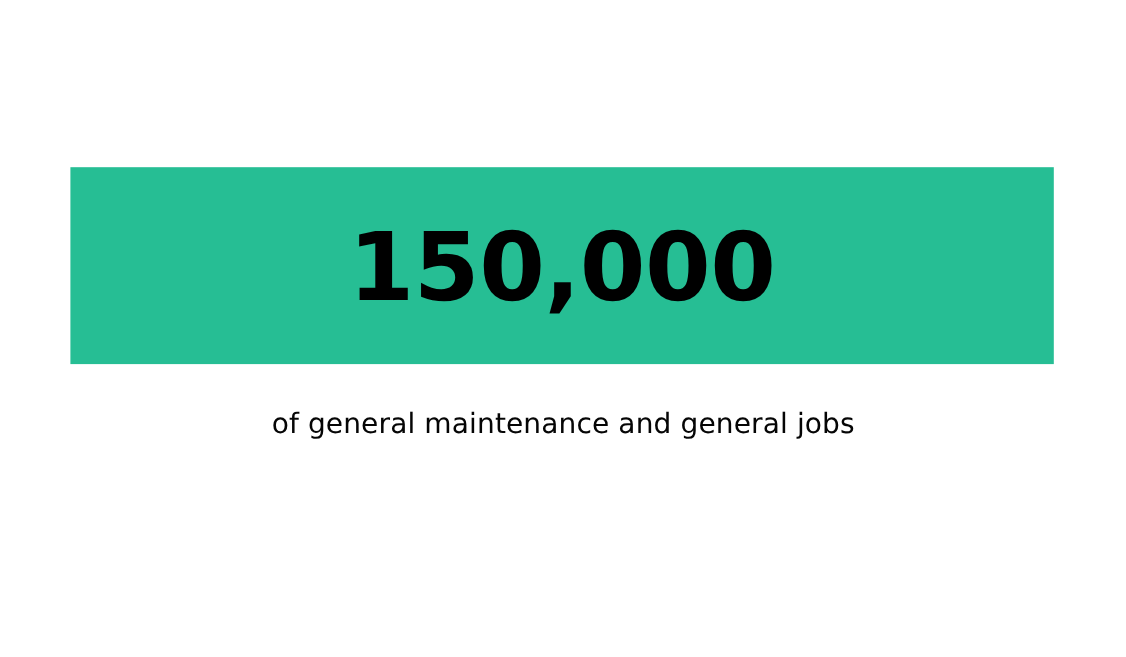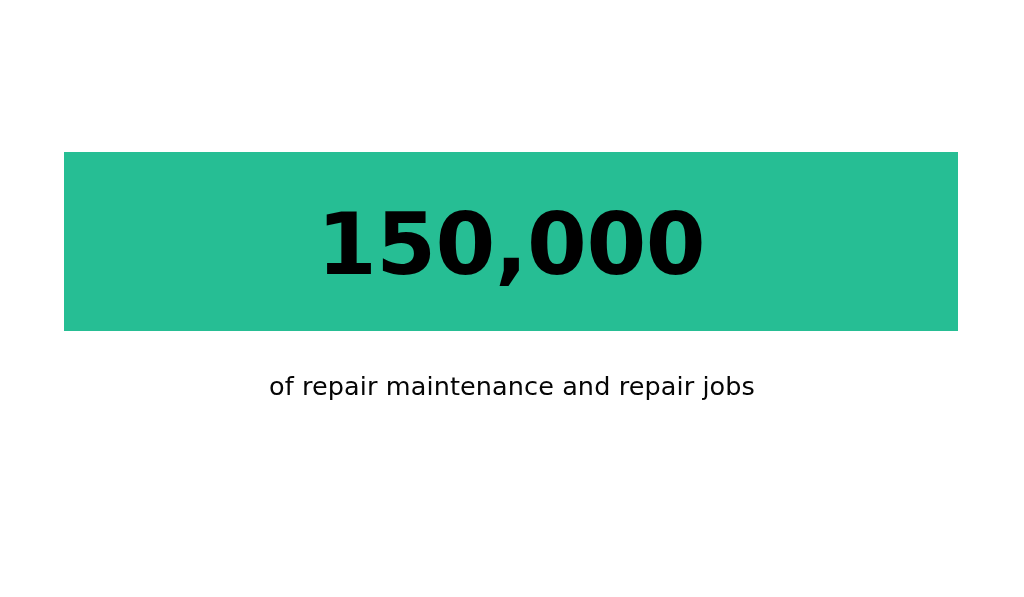--- a/index.html
+++ b/index.html
@@ -77,16 +77,16 @@
 </head>
 <body>
 
 <div class="stat-card">
 
   <div class="stat-banner">
     <span class="stat-figure">150,000</span>
   </div>
 
   <p class="stat-caption">
-    <span class="caption-line">of repair maintenance and repair jobs</span>
+    <span class="caption-line">of general maintenance and general jobs</span>
   </p>
 
 </div>
 
 </body></html>

